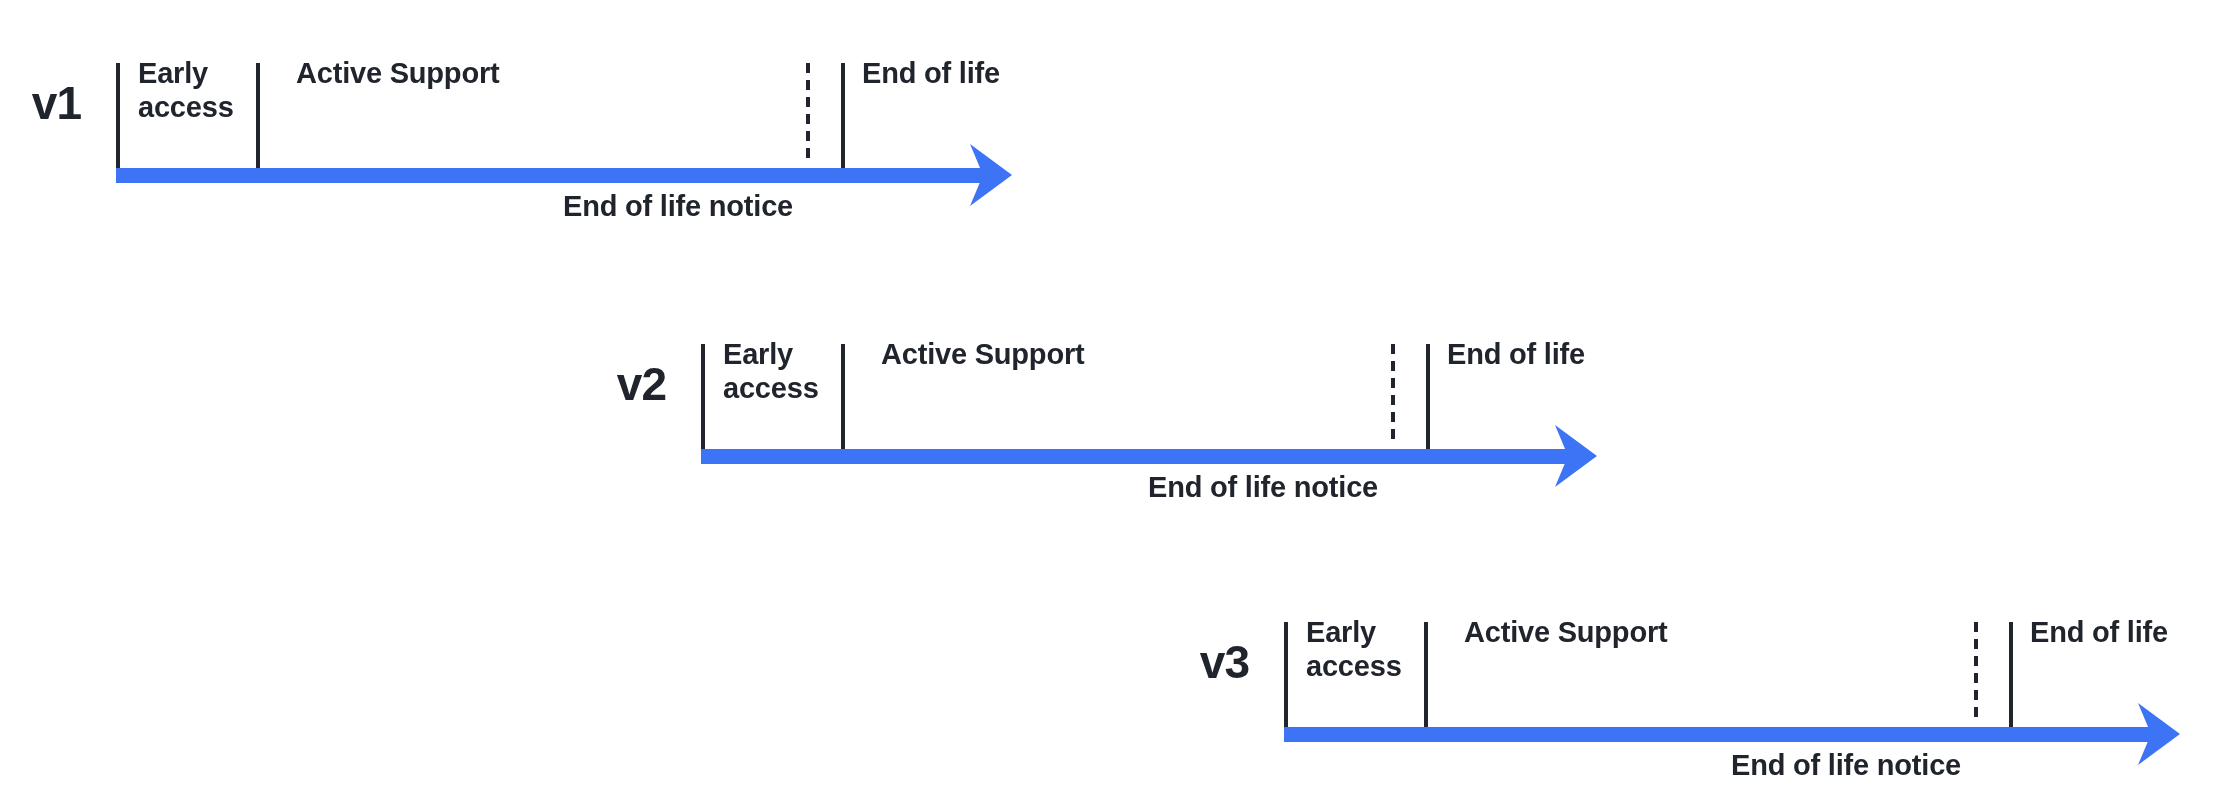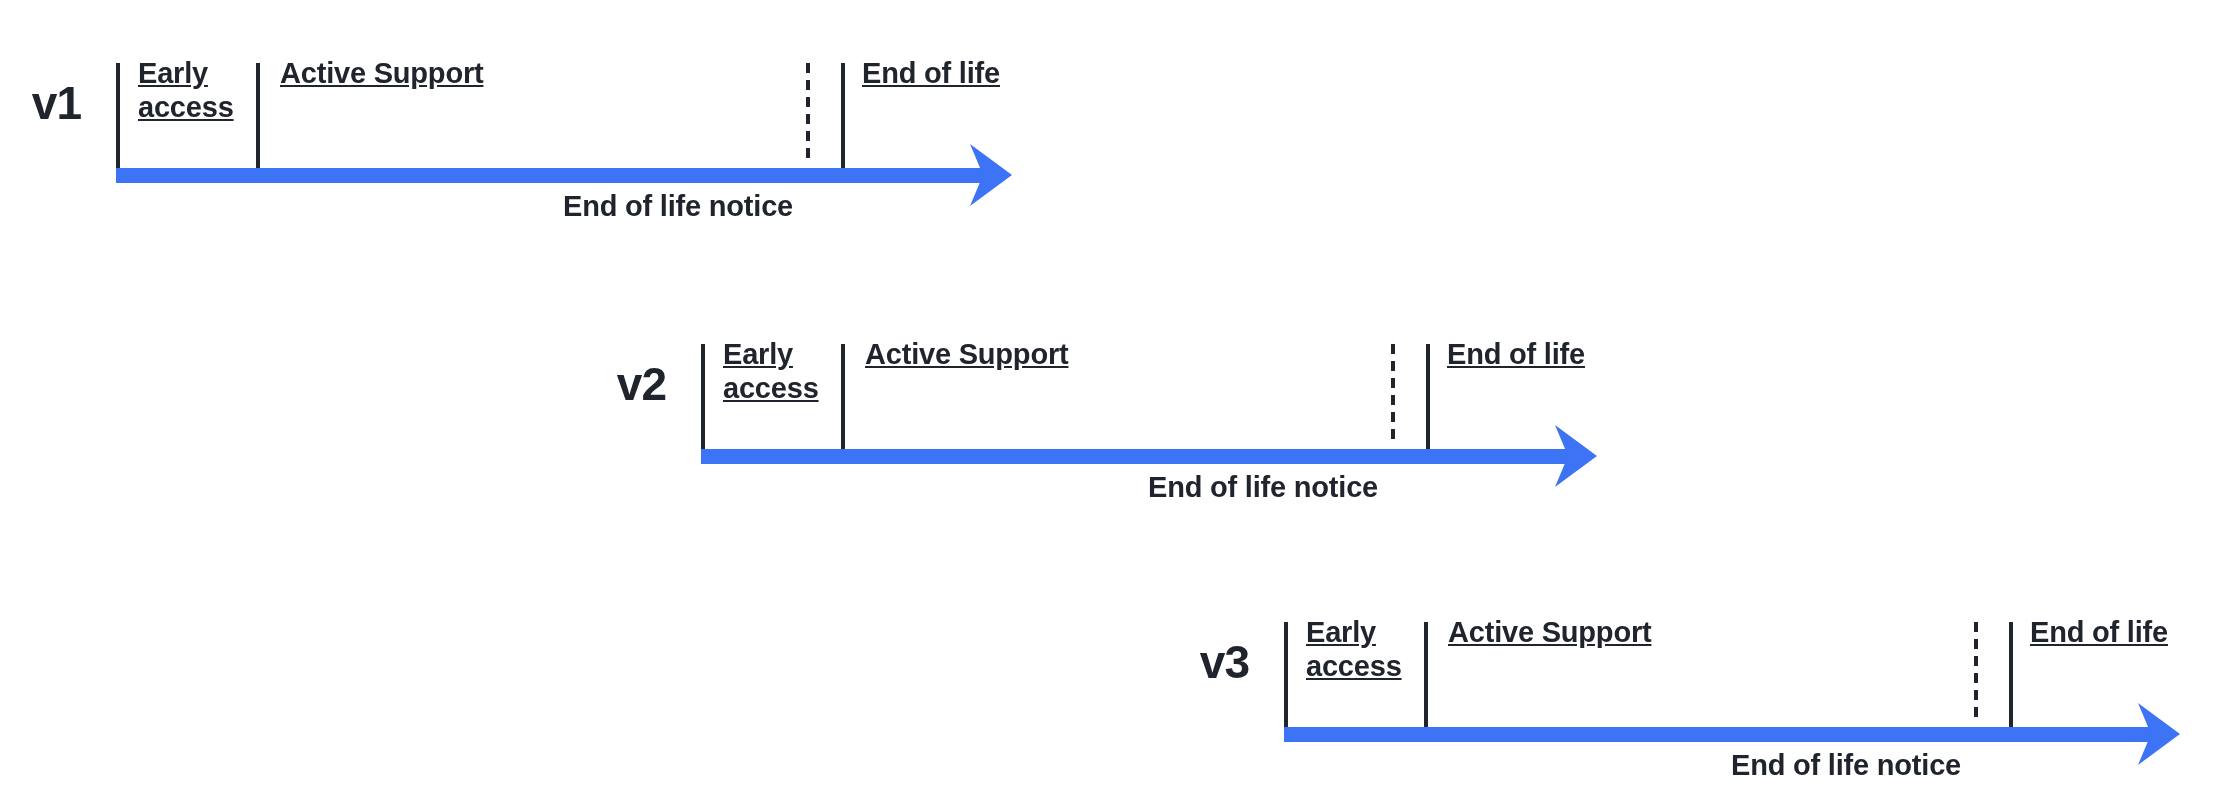--- a/index.html
+++ b/index.html
@@ -62,24 +62,23 @@
     background: repeating-linear-gradient(to bottom, var(--ink) 0 10px, transparent 10px 17px);
   }
   .phase-label {
     position: absolute;
     top: -7px;
     font-size: 29px;
     font-weight: bold;
     color: var(--ink);
     line-height: 34px;
     letter-spacing: -0.2px;
-    text-decoration: underline;
   }
   .phase-label.ea  { left: 120px; width: 112px; }
-  .phase-label.as  { left: 262px; white-space: nowrap; }
+  .phase-label.as  { left: 278px; white-space: nowrap; }
   .phase-label.eol { left: 844px; white-space: nowrap; text-align: right; }
   .notice-label {
     position: absolute;
     top: 126px;
     left: 545px;
     width: 240px;
     text-align: left;
     font-size: 29px;
     font-weight: bold;
     color: var(--ink);

